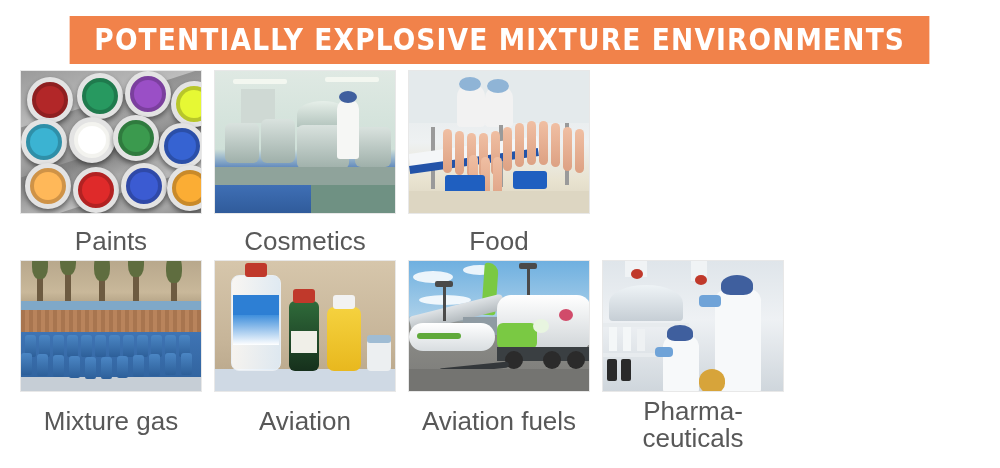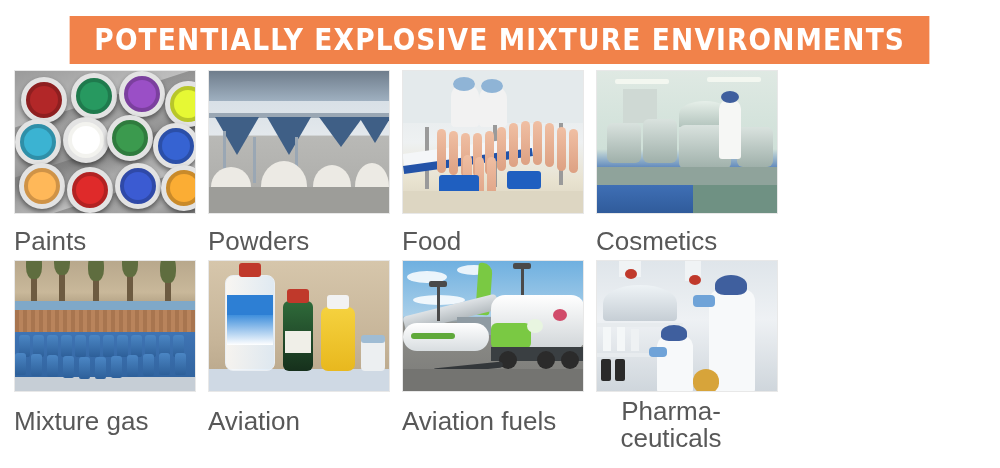--- a/index.html
+++ b/index.html
@@ -29,21 +29,21 @@
 
   
   .grid { position: absolute; left: 14px; top: 70px; width: 972px; }
   .row { display: flex; width: 972px; }
   .row1 { height: 190px; }
   .row2 { height: 200px; }
   .cell {
     width: 194px;
     display: flex;
     flex-direction: column;
-    align-items: flex-start;
+    align-items: center;
   }
   .thumb {
     width: 182px;
     height: 144px;
     overflow: hidden;
     position: relative;
     border: 1px solid #e8e8e8;
     background: #ddd;
   }
   .row2 .thumb { height: 132px; }
@@ -167,40 +167,40 @@
             <div class="can" style="left:138px;top:52px; background:#2b4fa8"></div>
             <div class="can" style="left:4px;  top:92px; background:#cf9347"></div>
             <div class="can" style="left:52px; top:96px; background:#b22222"></div>
             <div class="can" style="left:100px;top:92px; background:#2f49a8"></div>
             <div class="can" style="left:146px;top:94px; background:#c98a2a"></div>
           </div>
         </div>
         <div class="label">Paints</div>
       </div>
 
-      <div class="cell">
-        <div class="thumb">
-          <div class="scene powders">
-            <div class="silo-top" style="left:0;top:0;width:182px;height:30px;background:linear-gradient(180deg,#6f7d8c,#9fb0c0)"></div>
-            <div class="beam" style="left:0;top:42px;width:182px;height:5px"></div>
-            <div class="hopper" style="left:6px; top:46px"></div>
-            <div class="hopper" style="left:58px;top:46px"></div>
-            <div class="hopper" style="left:110px;top:46px;border-top-width:30px"></div>
-            <div class="hopper" style="left:150px;top:46px;border-top-width:26px;border-left-width:16px;border-right-width:16px"></div>
-            <div class="beam" style="left:14px;top:60px;width:3px;height:52px"></div>
-            <div class="beam" style="left:44px;top:66px;width:3px;height:46px"></div>
-            <div class="beam" style="left:86px;top:66px;width:3px;height:46px"></div>
-            <div class="pile" style="left:2px;  top:96px;width:40px;height:22px"></div>
-            <div class="pile" style="left:52px; top:90px;width:46px;height:28px"></div>
-            <div class="pile" style="left:104px;top:94px;width:38px;height:24px"></div>
-            <div class="pile" style="left:146px;top:92px;width:34px;height:26px"></div>
-            <div class="sh" style="left:0;top:116px;width:182px;height:28px;background:#9d9d99"></div>
-          </div>
-        </div>
-        <div class="label">Powders</div>
+
+      <div class="cell">
+        <div class="thumb">
+          <div class="scene cosm">
+            <div class="lamp" style="left:18px;top:8px;width:54px;height:5px"></div>
+            <div class="lamp" style="left:110px;top:6px;width:54px;height:5px"></div>
+            <div class="tube" style="left:26px;top:18px;width:34px;height:34px"></div>
+            <div class="dome" style="left:82px;top:30px;width:52px;height:26px"></div>
+            <div class="vessel" style="left:10px;top:52px;width:34px;height:40px"></div>
+            <div class="vessel" style="left:46px;top:48px;width:34px;height:44px"></div>
+            <div class="vessel" style="left:82px;top:54px;width:52px;height:44px"></div>
+            <div class="vessel" style="left:140px;top:56px;width:36px;height:40px"></div>
+            <div class="person-w" style="left:122px;top:28px;width:22px;height:60px"></div>
+            <div class="cap" style="left:124px;top:20px;width:18px;height:12px;background:#3f5f9e;border-radius:50%;position:absolute"></div>
+            <div class="sh" style="left:0;top:96px;width:182px;height:18px;background:#8fa39b"></div>
+            <div class="sh" style="left:0;top:114px;width:182px;height:30px;background:linear-gradient(180deg,#3f6fb5,#2f5a99)"></div>
+            <div class="sh" style="left:96px;top:114px;width:86px;height:30px;background:#6f9183"></div>
+          </div>
+        </div>
+        <div class="label">Cosmetics</div>
       </div>
 
       <div class="cell">
         <div class="thumb">
           <div class="scene food">
             <div class="sh" style="left:0;top:0;width:182px;height:52px;background:#e4eaec"></div>
             <div class="worker" style="left:48px;top:12px;width:28px;height:44px"></div>
             <div class="worker" style="left:76px;top:14px;width:28px;height:42px"></div>
             <div class="cap" style="left:50px;top:6px;width:22px;height:14px"></div>
             <div class="cap" style="left:78px;top:8px;width:22px;height:14px"></div>
@@ -223,41 +223,20 @@
             <div class="sausage" style="left:166px;top:58px"></div>
             <div class="sausage" style="left:60px;top:84px"></div>
             <div class="sausage" style="left:72px;top:86px"></div>
             <div class="sausage" style="left:84px;top:86px"></div>
             <div class="tray" style="left:36px;top:104px;width:40px;height:20px"></div>
             <div class="tray" style="left:104px;top:100px;width:34px;height:18px"></div>
             <div class="sh" style="left:0;top:120px;width:182px;height:24px;background:#ddd6c2"></div>
           </div>
         </div>
         <div class="label">Food</div>
-      </div>
-
-      <div class="cell">
-        <div class="thumb">
-          <div class="scene cosm">
-            <div class="lamp" style="left:18px;top:8px;width:54px;height:5px"></div>
-            <div class="lamp" style="left:110px;top:6px;width:54px;height:5px"></div>
-            <div class="tube" style="left:26px;top:18px;width:34px;height:34px"></div>
-            <div class="dome" style="left:82px;top:30px;width:52px;height:26px"></div>
-            <div class="vessel" style="left:10px;top:52px;width:34px;height:40px"></div>
-            <div class="vessel" style="left:46px;top:48px;width:34px;height:44px"></div>
-            <div class="vessel" style="left:82px;top:54px;width:52px;height:44px"></div>
-            <div class="vessel" style="left:140px;top:56px;width:36px;height:40px"></div>
-            <div class="person-w" style="left:122px;top:28px;width:22px;height:60px"></div>
-            <div class="cap" style="left:124px;top:20px;width:18px;height:12px;background:#3f5f9e;border-radius:50%;position:absolute"></div>
-            <div class="sh" style="left:0;top:96px;width:182px;height:18px;background:#8fa39b"></div>
-            <div class="sh" style="left:0;top:114px;width:182px;height:30px;background:linear-gradient(180deg,#3f6fb5,#2f5a99)"></div>
-            <div class="sh" style="left:96px;top:114px;width:86px;height:30px;background:#6f9183"></div>
-          </div>
-        </div>
-        <div class="label">Cosmetics</div>
       </div>
 
     </div>
 
     <div class="row row2">
 
       <div class="cell">
         <div class="thumb">
           <div class="scene gas">
             <div class="tree" style="left:16px;top:4px;height:36px"></div>

